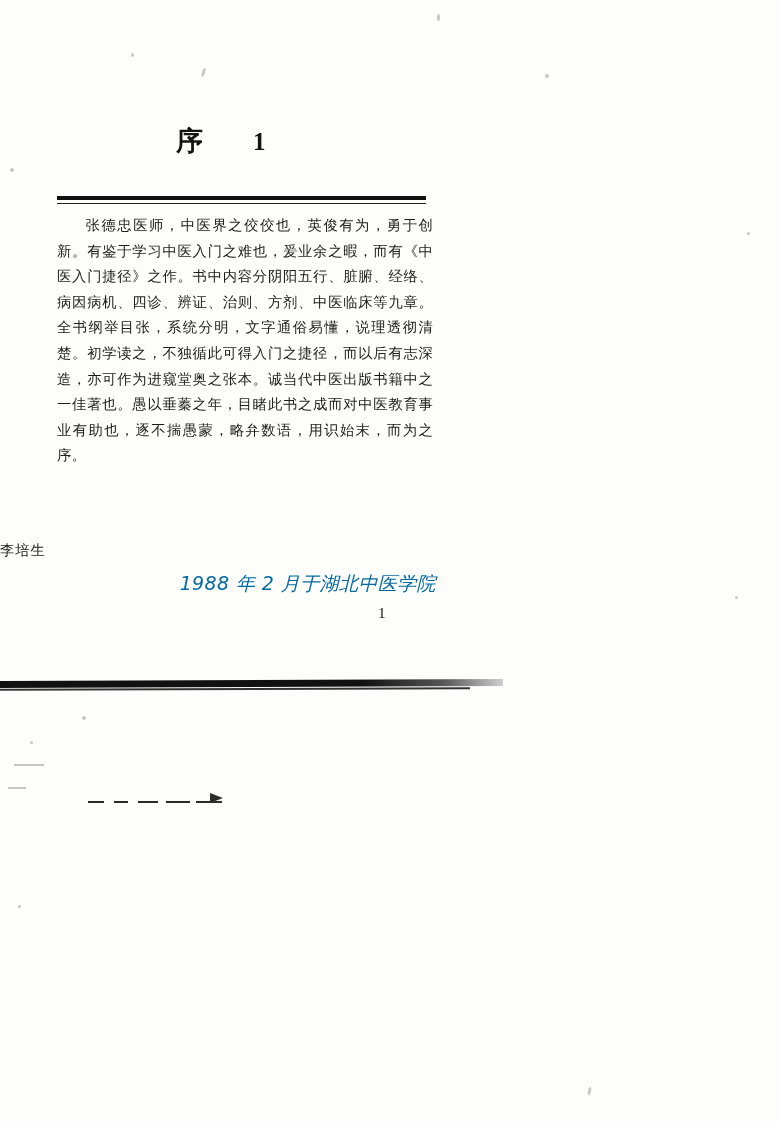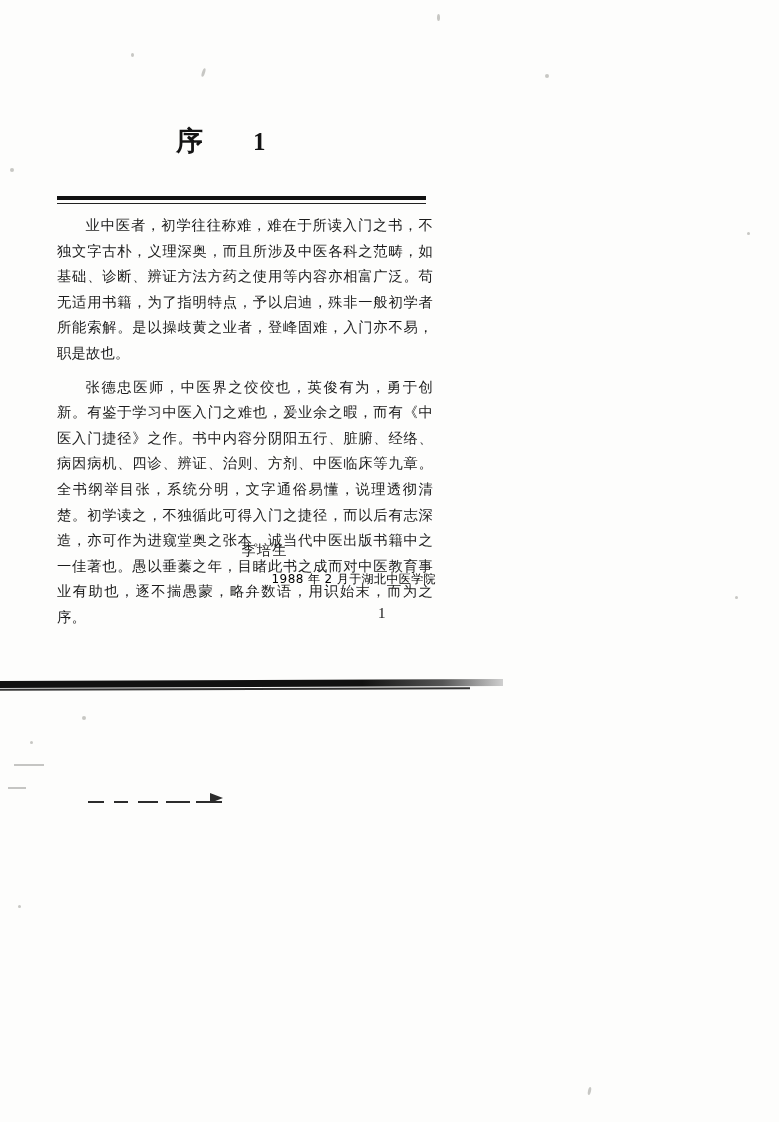--- a/index.html
+++ b/index.html
@@ -96,37 +96,37 @@
     color: #1c1c1c;
   }
   .para + .para { margin-top: 8px; }
 
   
   .sign-1 {
     position: absolute;
     left: 0;
     top: 541px;
     width: 433px;
-    text-align: center;
+    text-align: left;
     font-family: "DejaVu Sans", sans-serif;
     font-size: 14.3px;
     letter-spacing: 1px;
     color: #1c1c1c;
-    margin-left: 48px;
   }
   .sign-2 {
     position: absolute;
     left: 0;
     top: 571px;
     width: 436px;
     text-align: right;
     font-family: "DejaVu Sans", sans-serif;
-    font-size: 12px;
+    font-size: 19px;
     letter-spacing: .4px;
-    color: #000000;
+    color: #0369a1;
+    font-style: italic;
   }
 
   
   .page-num {
     position: absolute;
     left: 378px;
     top: 605px;
     font-family: "Liberation Serif", serif;
     font-size: 15px;
     color: #151515;
@@ -204,21 +204,20 @@
 
   <div class="head-row">
     <span class="head-title">序</span>
     <span class="head-num">1</span>
   </div>
 
   <div class="rule-top"></div>
   <div class="rule-top2"></div>
 
   <div class="body-block">
-    <p class="para">业中医者，初学往往称难，难在于所读入门之书，不独文字古朴，义理深奥，而且所涉及中医各科之范畴，如基础、诊断、辨证方法方药之使用等内容亦相富广泛。苟无适用书籍，为了指明特点，予以启迪，殊非一般初学者所能索解。是以操歧黄之业者，登峰固难，入门亦不易，职是故也。</p>
     <p class="para">张德忠医师，中医界之佼佼也，英俊有为，勇于创新。有鉴于学习中医入门之难也，爰业余之暇，而有《中医入门捷径》之作。书中内容分阴阳五行、脏腑、经络、病因病机、四诊、辨证、治则、方剂、中医临床等九章。全书纲举目张，系统分明，文字通俗易懂，说理透彻清楚。初学读之，不独循此可得入门之捷径，而以后有志深造，亦可作为进窥堂奥之张本。诚当代中医出版书籍中之一佳著也。愚以垂蓁之年，目睹此书之成而对中医教育事业有助也，逐不揣愚蒙，略弁数语，用识始末，而为之序。</p>
   </div>
 
   <div class="sign-1">李培生</div>
   <div class="sign-2">1988 年 2 月于湖北中医学院</div>
 
   <div class="page-num">1</div>
 
   <div class="rule-bottom"></div>
   <div class="rule-bottom-thin"></div>

